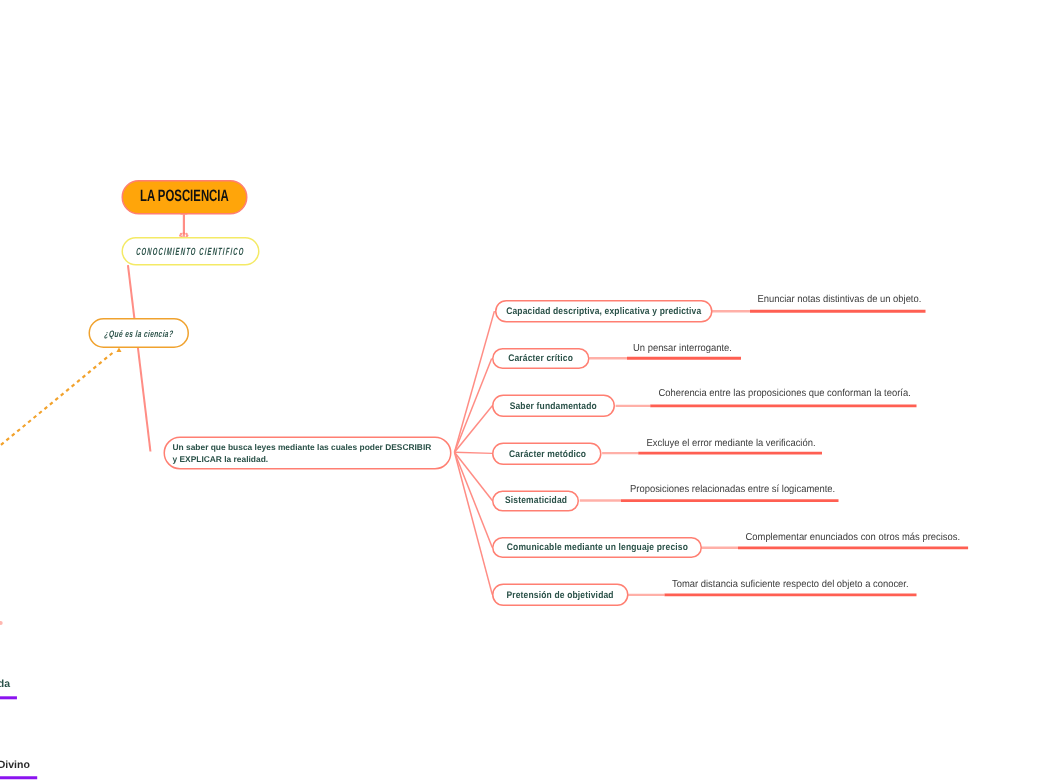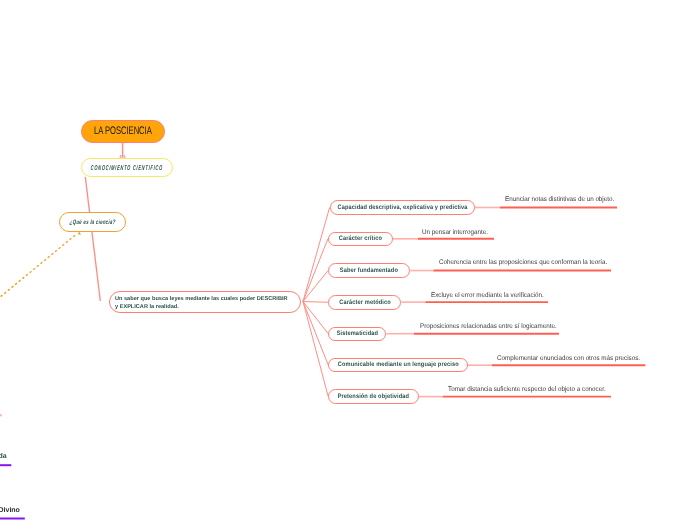--- a/index.html
+++ b/index.html
@@ -10,21 +10,21 @@
        text-rendering:geometricPrecision;}
   *{-webkit-font-smoothing:antialiased;}
   #canvas{position:relative;width:696px;height:520px;background:#fff;}
   svg.edges{position:absolute;left:0;top:0;width:696px;height:520px;overflow:visible;}
 
   .node{position:absolute;box-sizing:border-box;display:flex;align-items:center;
         justify-content:center;border-radius:999px;background:#fff;white-space:nowrap;}
 
   .node > span{display:inline-block;}
   .n-root{background:#ffa50a;border:1.7px solid #ff7f72;color:#111;
-          font-weight:normal;font-size:11px;}
+          font-weight:bold;font-size:11px;}
   .n-root > span{transform:scaleX(.69);}
   .n-yellow{border:1.5px solid #f4ea66;color:#2b5249;font-style:italic;
             font-weight:bold;font-size:7px;letter-spacing:1.35px;}
   .n-yellow > span{transform:scaleX(.565) skewX(-7deg) translateY(1.3px);}
   .n-orange{border:1.6px solid #f0a22e;color:#2b5249;font-style:italic;
             font-weight:bold;font-size:6.3px;letter-spacing:.35px;}
   .n-orange > span{transform:scaleX(.70) skewX(-7deg) translateY(1.4px);}
   .n-red{border:1.5px solid #ff7f72;color:#2b5249;font-weight:bold;font-size:6.4px;
          letter-spacing:.12px;}
   .n-red > span{transform:scaleX(.885) translateY(.35px);}

